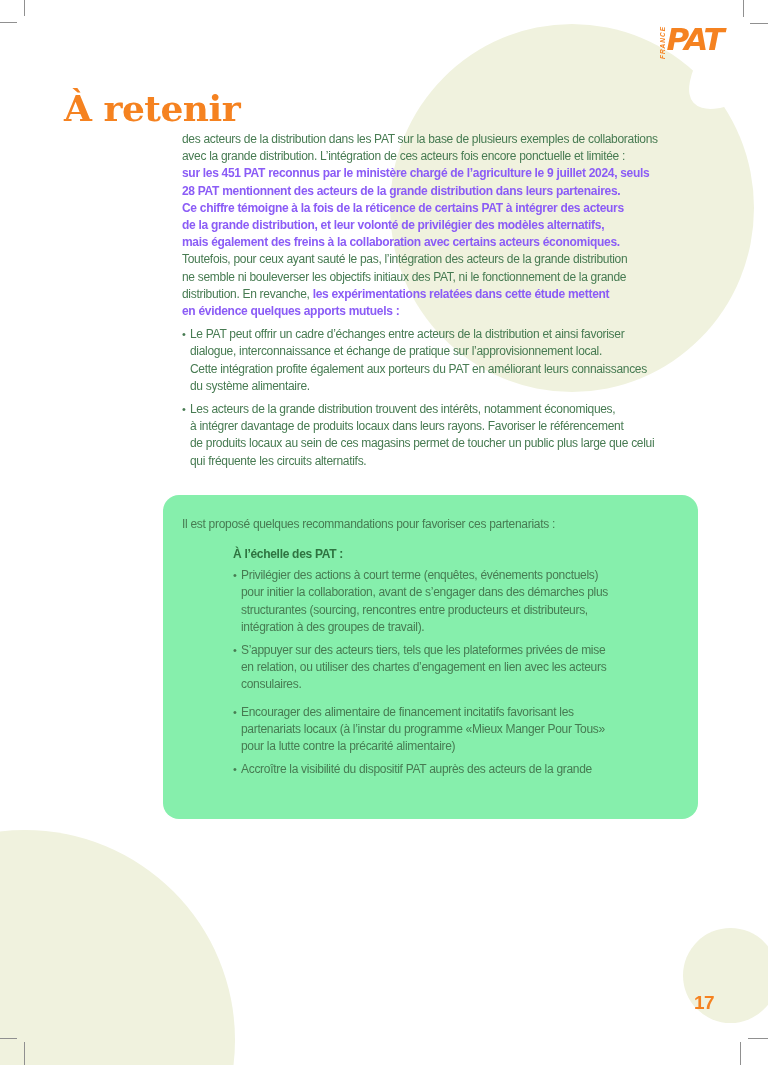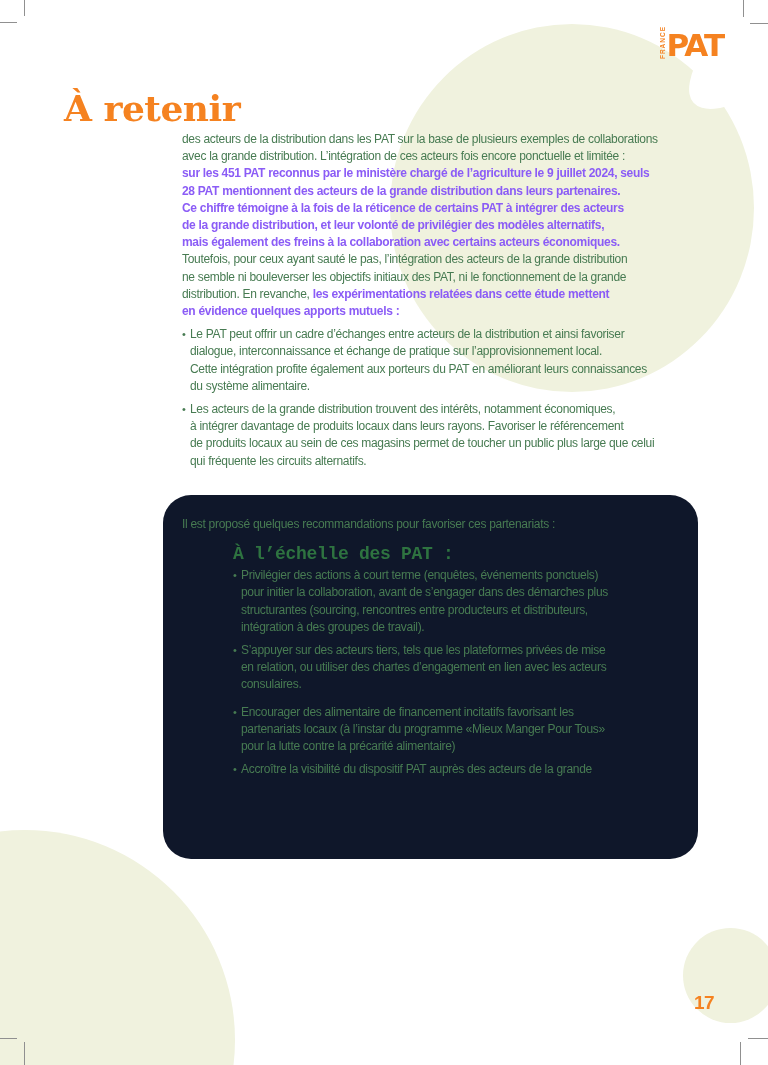--- a/index.html
+++ b/index.html
@@ -17,44 +17,44 @@
   .crop{position:absolute;background:#909090;z-index:4;}
   .c-tl-v{left:24px;top:0;width:1px;height:16px;}
   .c-tl-h{left:0;top:22px;width:17px;height:1px;}
   .c-tr-v{left:743px;top:0;width:1px;height:17px;}
   .c-tr-h{left:750px;top:23px;width:18px;height:1px;}
   .c-bl-v{left:24px;top:1042px;width:1px;height:23px;}
   .c-bl-h{left:0;top:1038px;width:17px;height:1px;}
   .c-br-v{left:740px;top:1042px;width:1px;height:23px;}
   .c-br-h{left:748px;top:1038px;width:20px;height:1px;}
   
-  .logo{position:absolute;left:660px;top:26px;display:flex;align-items:center;z-index:5;color:#F58220;}
+  .logo{position:absolute;left:660px;top:26px;display:flex;align-items:flex-start;z-index:5;color:#F58220;font-style:italic;}
   .logo-vert{writing-mode:vertical-rl;transform:rotate(180deg);font-size:6.5px;font-weight:bold;
              letter-spacing:1px;line-height:1;margin-bottom:5px;}
   .logo-main{font-family:"DejaVu Sans",sans-serif;font-weight:bold;font-size:31px;
              letter-spacing:-2px;line-height:0.85;}
   
   .title{position:absolute;left:64px;top:63px;font-family:"DejaVu Serif",serif;font-weight:bold;
          font-size:36px;color:#F58220;z-index:2;letter-spacing:-0.5px;}
   
   .content{position:absolute;left:182px;top:131px;z-index:2;color:#477B52;font-size:12px;
            letter-spacing:-0.3px;}
   .ln{line-height:17.2px;white-space:nowrap;}
   .b{font-weight:bold;color:#8b5cf6;}
   .para{margin-bottom:6px;}
   .bullet{display:flex;margin-bottom:6px;}
   .bm{width:8px;flex:none;font-size:11px;line-height:17.2px;}
   .bc{min-width:0;}
   
-  .recbox{position:absolute;left:163px;top:495px;width:535px;height:364px;box-sizing:border-box;
-          padding:21px 20px 0 19px;border-radius:28px;background:#0f172a;z-index:2;
+  .recbox{position:absolute;left:163px;top:495px;width:535px;height:324px;box-sizing:border-box;
+          padding:21px 20px 0 19px;border-radius:16px;background:#86efac;z-index:2;
           color:#477B52;font-size:12px;letter-spacing:-0.3px;}
   .rec-intro{margin-bottom:13px;}
-  .sec-h{margin:0 0 4px 51px;font-weight:bold;color:#2E7340;font-size:18px;
-         line-height:17px;white-space:nowrap;font-family:Liberation Mono, monospace;}
+  .sec-h{margin:0 0 4px 51px;font-weight:bold;color:#2E7340;font-size:12px;
+         line-height:17px;white-space:nowrap;}
   .recbox .bullets{margin-left:51px;}
   .sec + .sec{margin-top:10px;}
   
   .pageno{position:absolute;left:694px;top:992px;z-index:3;color:#F58220;font-weight:bold;
           font-size:19px;letter-spacing:-0.5px;}
 </style>
 </head>
 <body>
 
 <div class="page">

